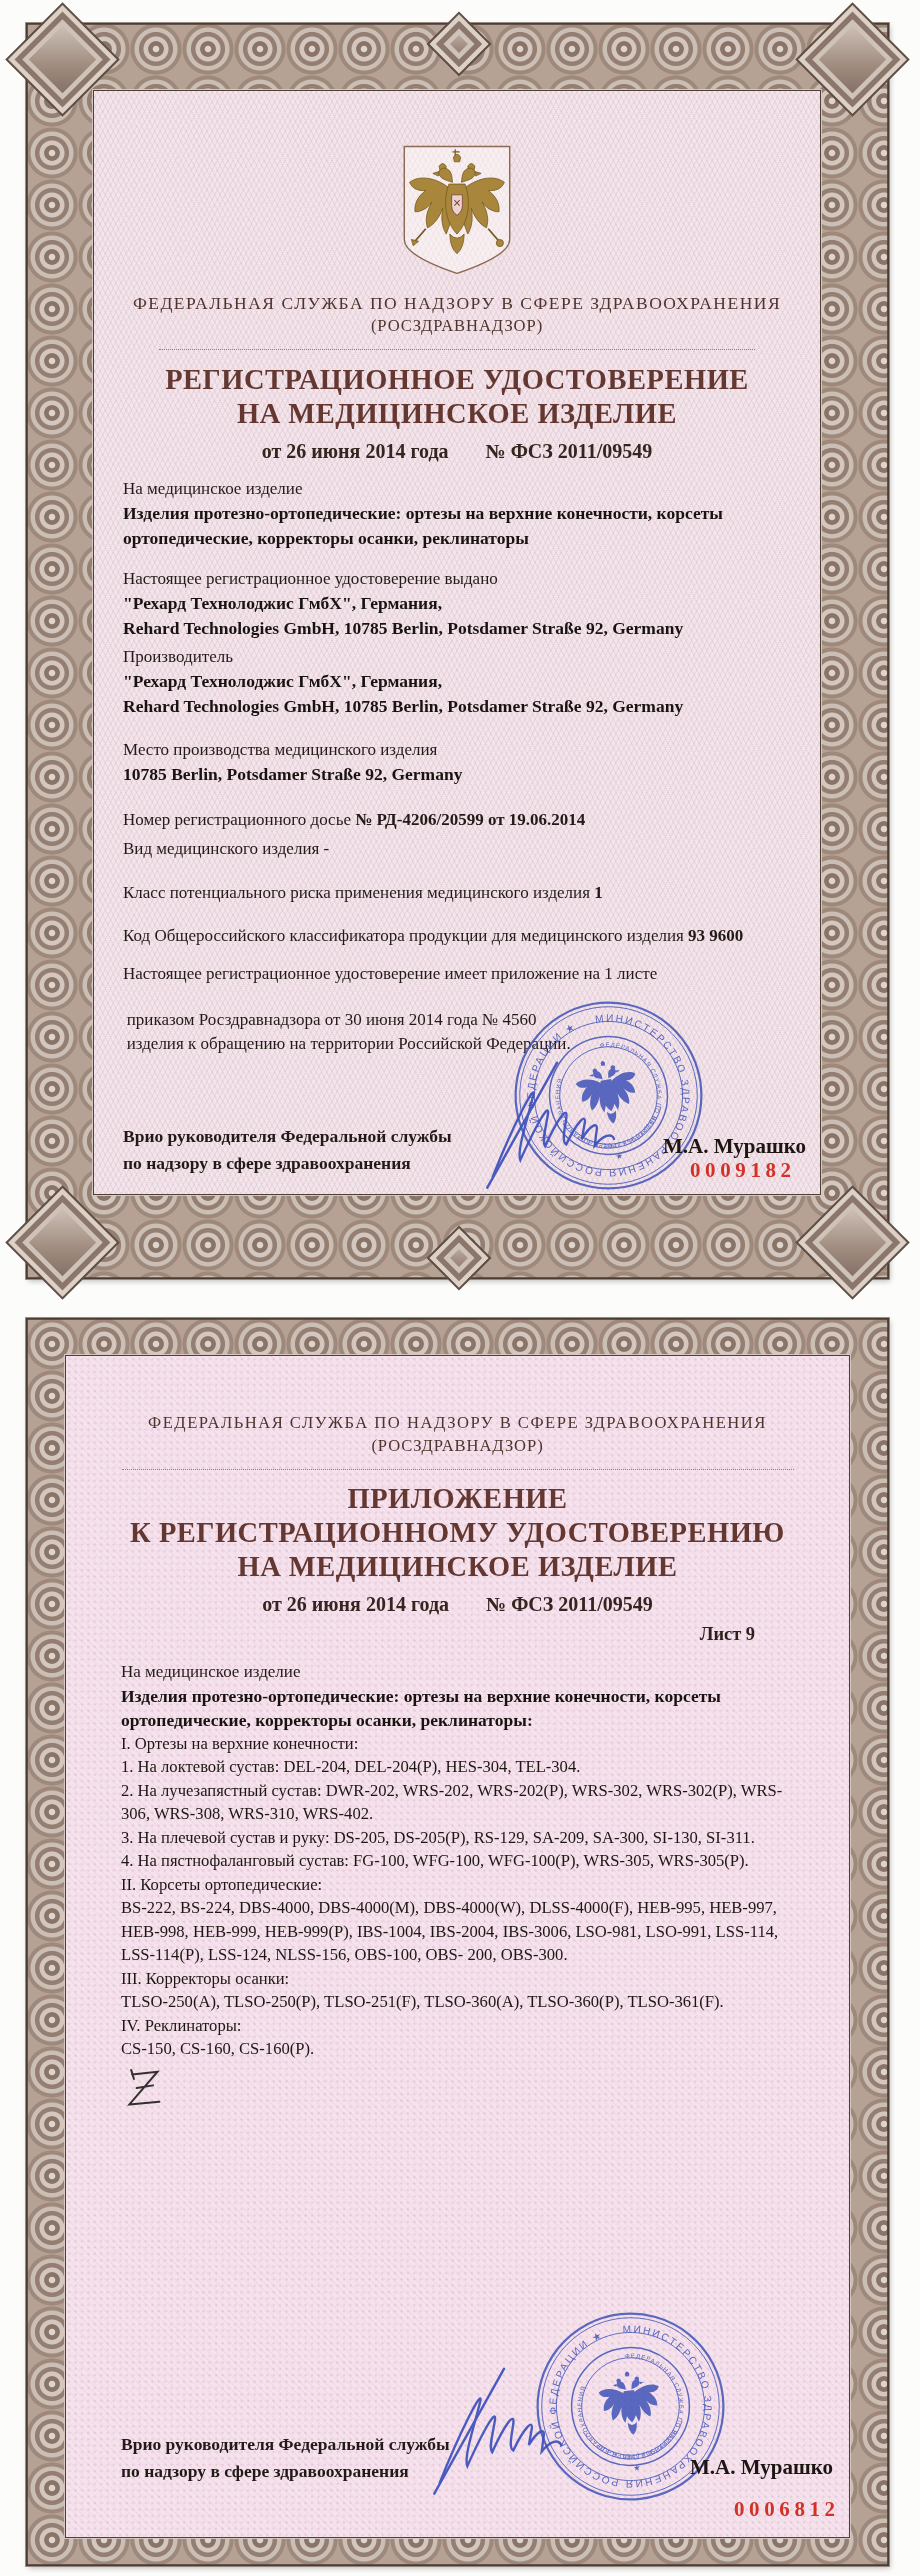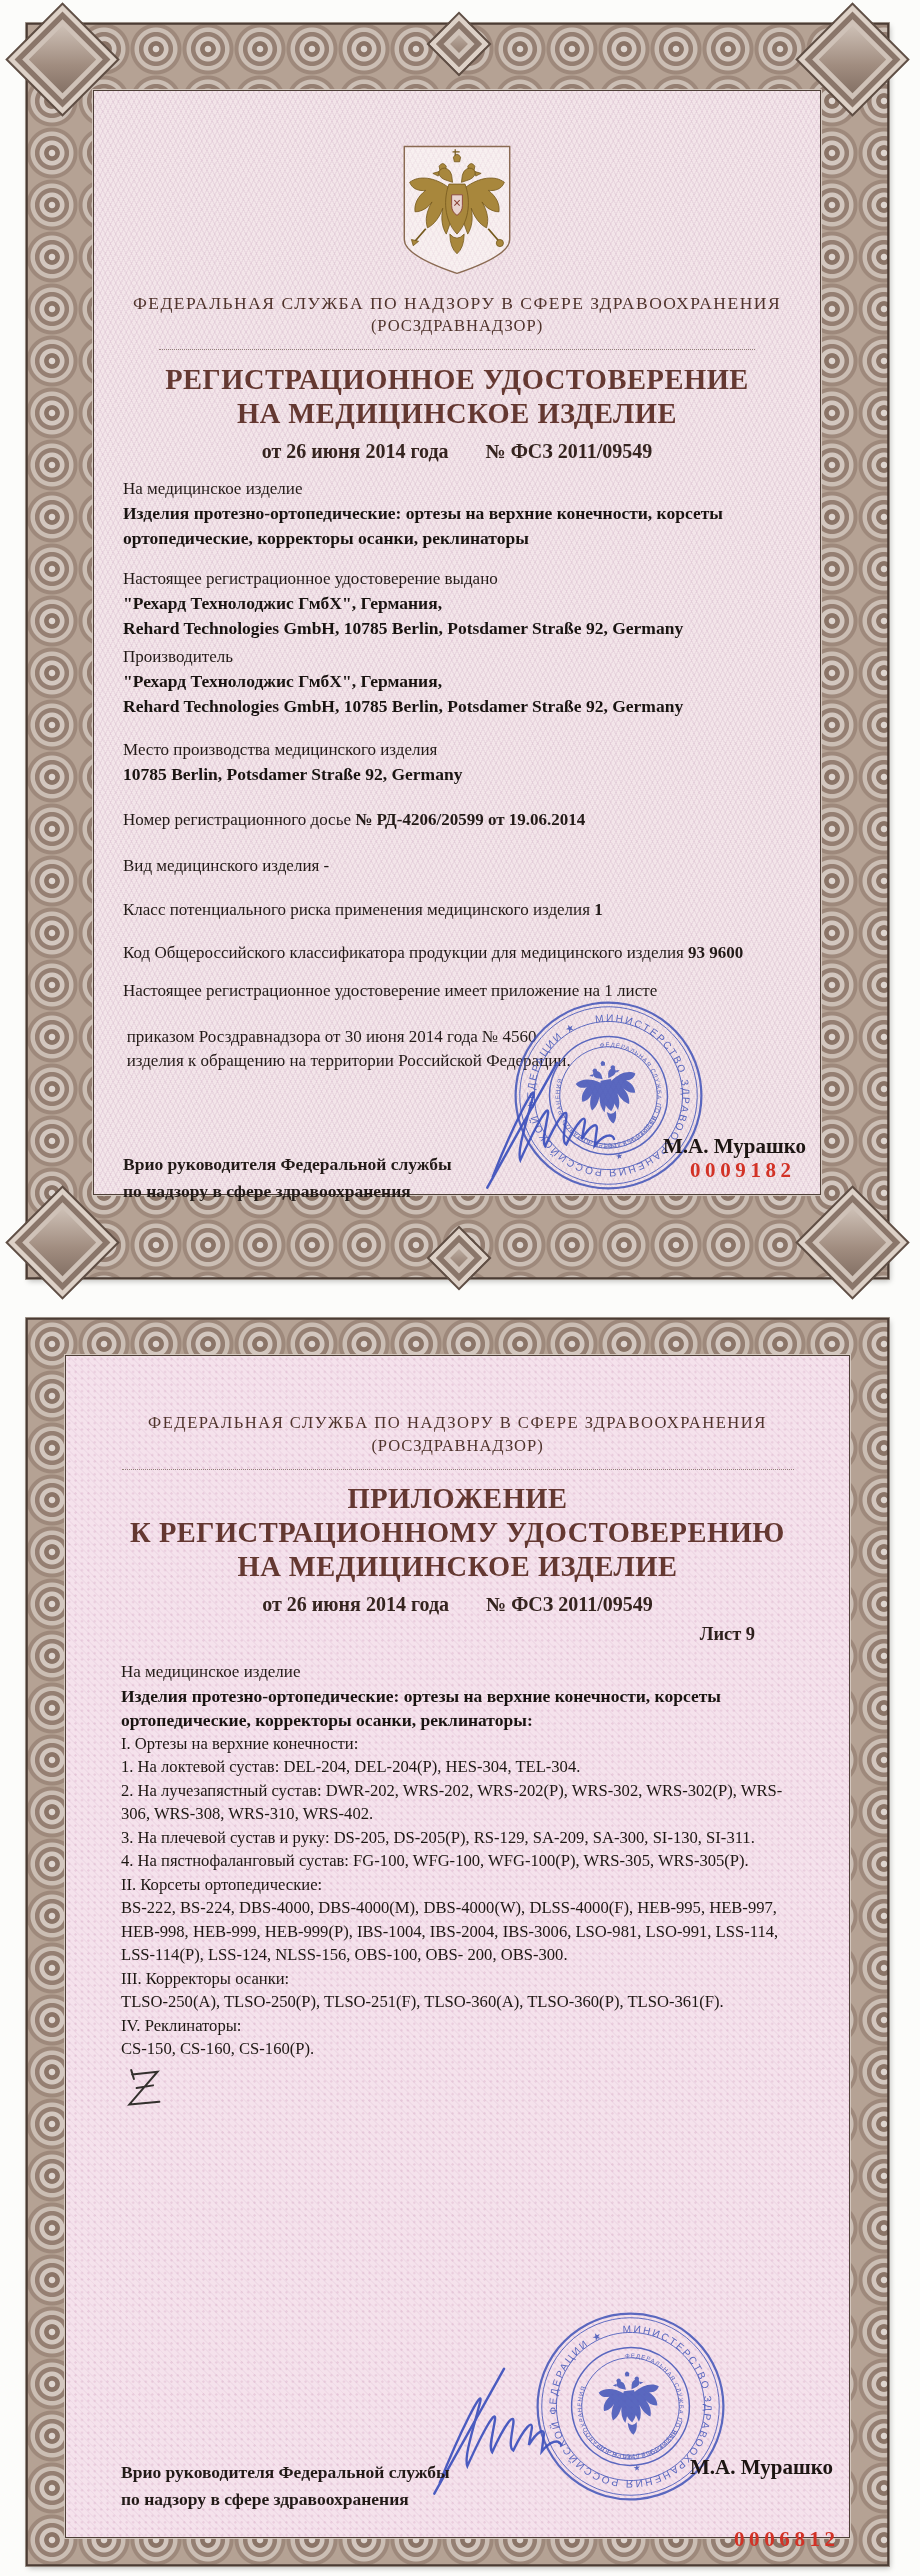--- a/index.html
+++ b/index.html
@@ -69,21 +69,21 @@
   .date-row{
     display:flex;justify-content:center;gap:37px;
     font-weight:bold;color:#35241f;font-size:20px;margin-top:10px;
   }
   .sheet{Text-align:right;font-weight:bold;color:#2c1f1b;font-size:18.4px;padding-right:39px;text-align:right;}
   .lbl{font-size:17px;color:#221a17;line-height:24px;}
   .val{font-size:17.5px;font-weight:bold;color:#181310;line-height:25px;}
   .mix b{font-weight:bold;}
   .list-line{font-size:16.6px;color:#1d1713;line-height:23.5px;}
   
-  .off-lbl{position:absolute;font-weight:bold;font-size:17.5px;color:#221a17;line-height:27px;margin-top:28px;}
+  .off-lbl{position:absolute;font-weight:bold;font-size:17.5px;color:#221a17;line-height:27px;}
   .off-name{position:absolute;font-weight:bold;font-size:21px;color:#1c1512;}
   .serial{
     position:absolute;color:#d23226;font-weight:bold;font-size:21px;
     letter-spacing:4.6px;font-family:"Liberation Serif",serif;
   }
   .stampbox{position:absolute;}
   .sigbox{position:absolute;}
   .zmark{position:absolute;}
   .emblem{display:block;margin:52px auto 0;}
 </style>
@@ -145,21 +145,21 @@
 
     <div class="lbl" style="margin-top:4px">Производитель</div>
     <div class="val">"Рехард Технолоджис ГмбХ", Германия,</div>
     <div class="val">Rehard Technologies GmbH, 10785 Berlin, Potsdamer Straße 92, Germany</div>
 
     <div class="lbl" style="margin-top:19.3px">Место производства медицинского изделия</div>
     <div class="val">10785 Berlin, Potsdamer Straße 92, Germany</div>
 
     <div class="lbl mix" style="margin-top:21px"><span>Номер регистрационного досье </span><b>№ РД-4206/20599 от 19.06.2014</b></div>
 
-    <div class="lbl" style="margin-top:22px">Вид медицинского изделия -</div>
+    <div class="lbl" style="margin-top:5px">Вид медицинского изделия -</div>
 
     <div class="lbl mix" style="margin-top:20px"><span>Класс потенциального риска применения медицинского изделия </span><b>1</b></div>
 
     <div class="lbl mix" style="margin-top:19.3px"><span>Код Общероссийского классификатора продукции для медицинского изделия </span><b>93 9600</b></div>
 
     <div class="lbl" style="margin-top:14px">Настоящее регистрационное удостоверение имеет приложение на 1 листе</div>
 
     <div class="lbl" style="margin-top:22px;padding-left:3.7px">приказом Росздравнадзора от 30 июня 2014 года № 4560</div>
     <div class="lbl" style="padding-left:3.7px">изделия к обращению на территории Российской Федерации.</div>
 
@@ -294,16 +294,16 @@
           <path d="M12,152 L88,16"></path>
         </g>
       </svg>
     </div>
 
     <div class="off-lbl" style="left:55px;top:1075px">
       <div>Врио руководителя Федеральной службы</div>
       <div>по надзору в сфере здравоохранения</div>
     </div>
     <div class="off-name" style="left:624px;top:1099px">М.А. Мурашко</div>
-    <div class="serial" style="left:668px;top:1171px">0006812</div>
+    <div class="serial" style="left:668px;top:1141px">0006812</div>
   </div>
 </div>
 
 
 </body></html>

